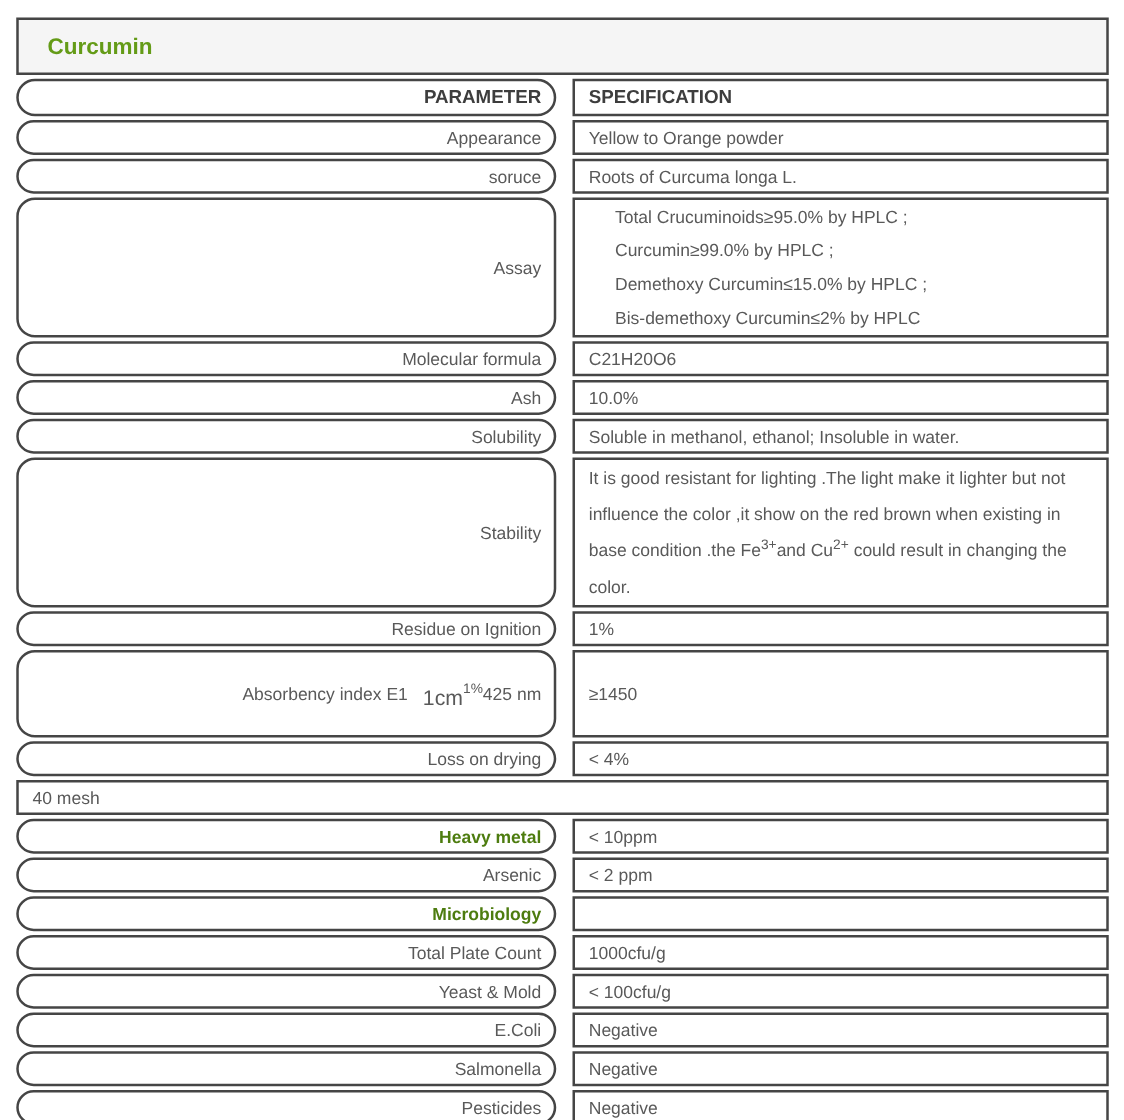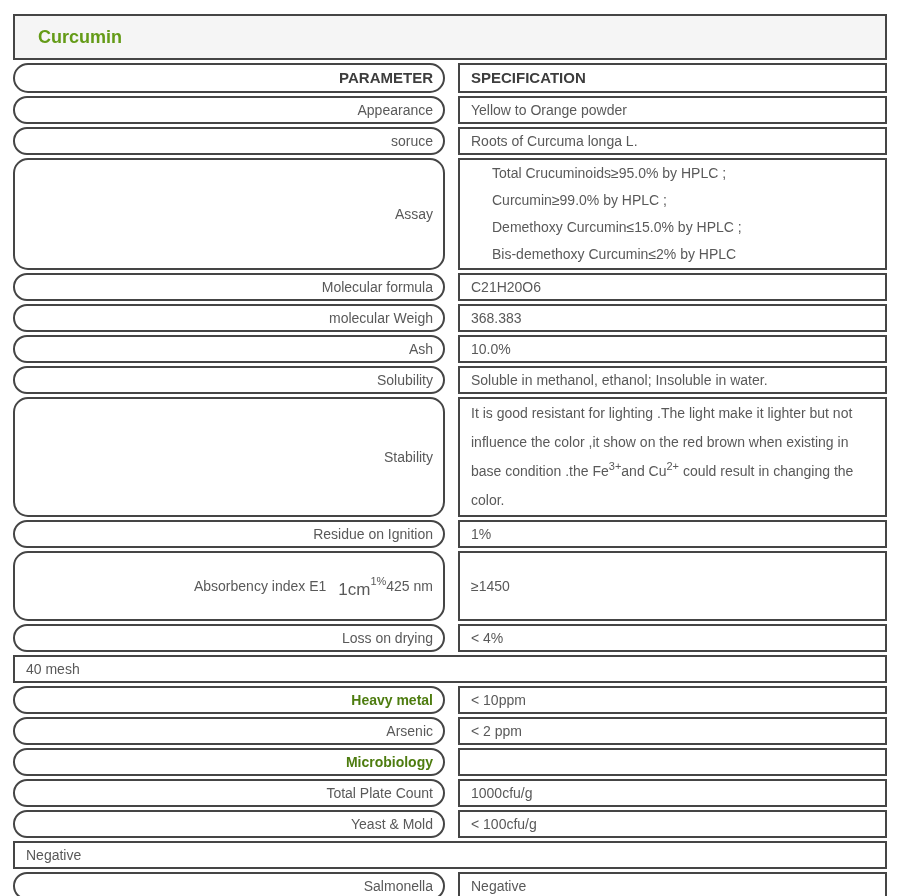--- a/index.html
+++ b/index.html
@@ -126,24 +126,20 @@
           <span class="multiline">Bis-demethoxy Curcumin≤2% by HPLC</span>
         </span>
       </div>
     </div>
 
     <div class="row">
       <div class="cell param">Molecular formula</div>
       <div class="cell spec">C21H20O6</div>
     </div>
 
-    <div class="row">
-      <div class="cell param">molecular Weigh</div>
-      <div class="cell spec">368.383</div>
-    </div>
 
     <div class="row">
       <div class="cell param">Ash</div>
       <div class="cell spec">10.0%</div>
     </div>
 
     <div class="row">
       <div class="cell param">Solubility</div>
       <div class="cell spec">Soluble in methanol, ethanol; Insoluble in water.</div>
     </div>
@@ -195,20 +191,21 @@
       <div class="cell param">Total Plate Count</div>
       <div class="cell spec">1000cfu/g</div>
     </div>
 
     <div class="row">
       <div class="cell param">Yeast &amp; Mold</div>
       <div class="cell spec">&lt; 100cfu/g</div>
     </div>
 
     <div class="row">
+      <div class="cell param">E.Coli</div>
       <div class="cell spec">Negative</div>
     </div>
 
     <div class="row">
       <div class="cell param">Salmonella</div>
       <div class="cell spec">Negative</div>
     </div>
 
     <div class="row">
       <div class="cell param">Pesticides</div>

